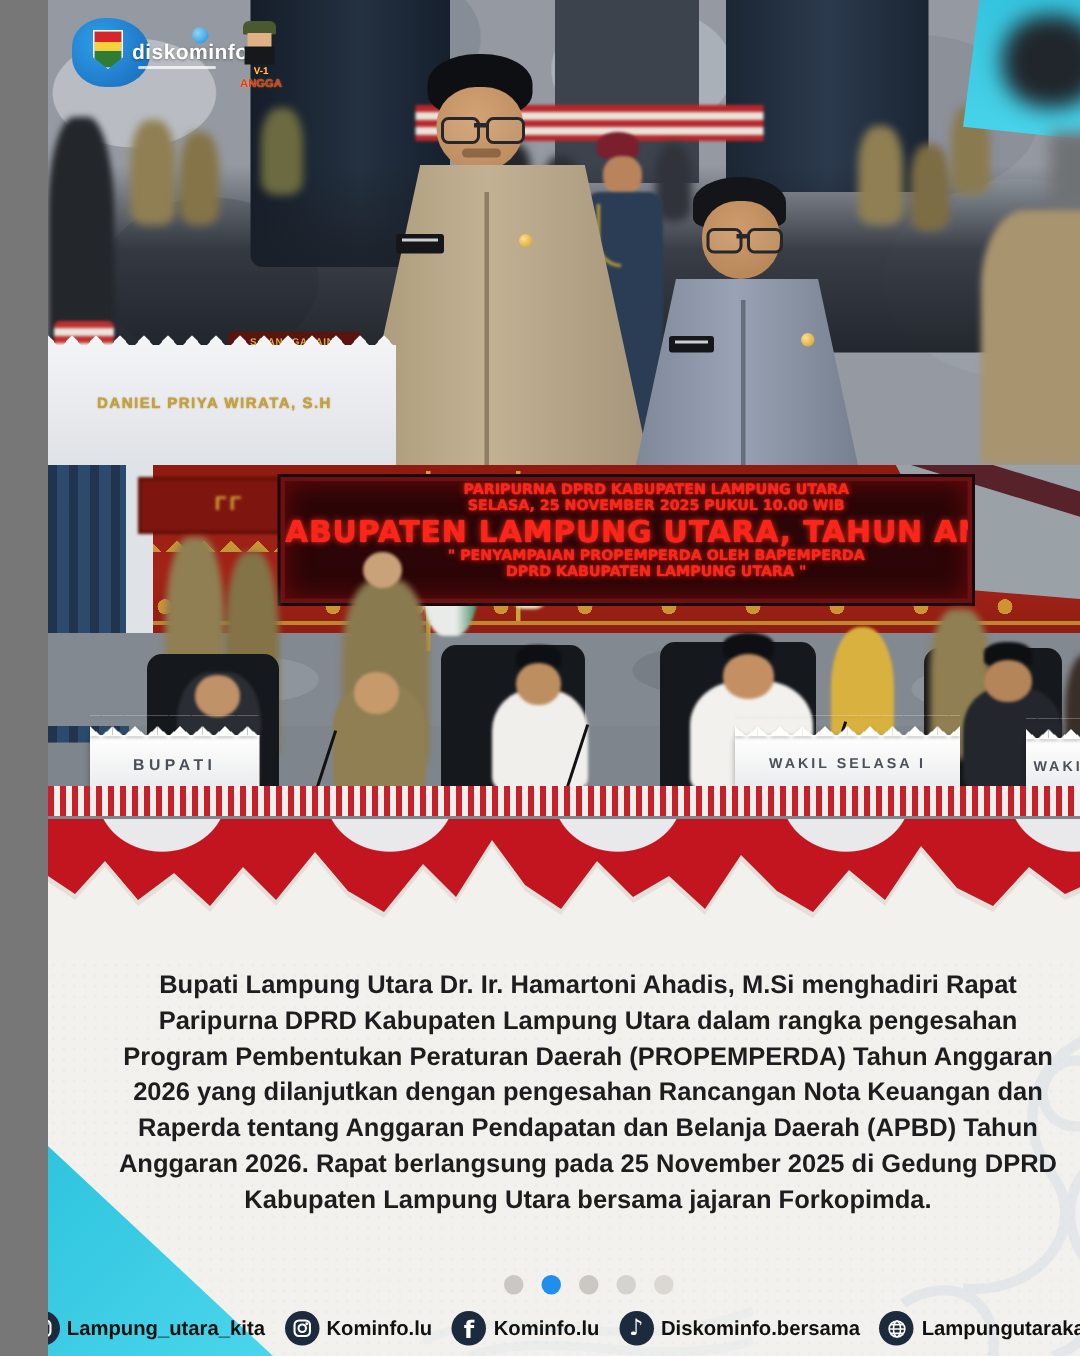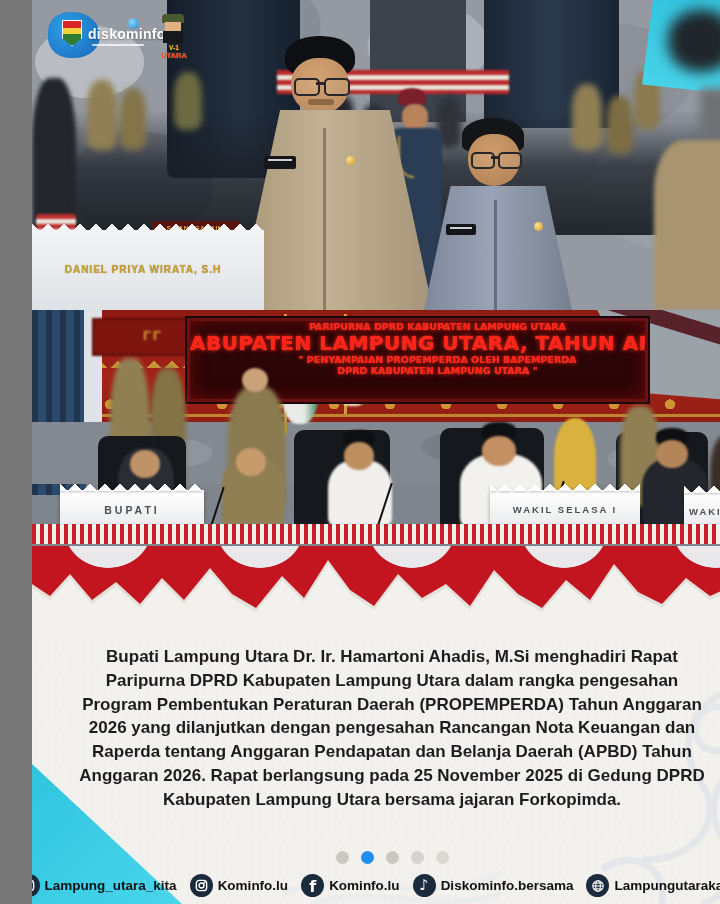--- a/index.html
+++ b/index.html
@@ -177,21 +177,21 @@
       <div class="abs dk-sub"></div>
     </div>
 
     <div>
       <div class="abs mascot">
         <div class="abs m-hat"></div>
         <div class="abs m-face"></div>
         <div class="abs m-body"></div>
       </div>
       <div class="abs m-t1">V-1</div>
-      <div class="abs m-t2">UTARA</div>
+      <div class="abs m-t2">ANGGA</div>
     </div>
 
     <div class="abs beret bl1"></div>
     <div class="abs navyman-h bl1"></div>
     <div class="abs navyman-b bl1"></div>
     <div class="abs lanyard bl1"></div>
 
     <div>
       <div class="abs peci-l"></div>
       <div class="abs face-l"></div>
@@ -242,20 +242,21 @@
     <div class="abs stonewall"></div>
     <div class="abs walltext">LAMPUNG UTARA</div>
 
     <div class="abs pole" style="left:252px;top:4px;height:120px;"></div>
     <div class="abs flag bl1" style="left:248px;top:10px;width:40px;height:104px;background:linear-gradient(90deg,#e8ebe8 60%,#2e7d4f);"></div>
     <div class="abs pole" style="left:312px;top:4px;height:100px;"></div>
     <div class="abs flag bl1" style="left:302px;top:10px;width:38px;height:86px;background:linear-gradient(90deg,#efe6c2 55%,#cdb25c);"></div>
 
     <div class="abs led">
       <div class="led-s">PARIPURNA DPRD KABUPATEN LAMPUNG UTARA</div>
+      <div class="led-s">SELASA, 25 NOVEMBER 2025 PUKUL 10.00 WIB</div>
       <div class="led-big">ABUPATEN LAMPUNG UTARA, TAHUN ANGGA</div>
       <div class="led-s">" PENYAMPAIAN PROPEMPERDA OLEH BAPEMPERDA</div>
       <div class="led-s">DPRD KABUPATEN LAMPUNG UTARA "</div>
     </div>
 
     <div class="abs figure bl2" style="left:78px;top:48px;width:40px;height:150px;background:#8f7f52;"></div>
     <div class="abs figure bl2" style="left:118px;top:58px;width:36px;height:140px;background:#837346;"></div>
     <div class="abs figure bl2" style="left:196px;top:76px;width:58px;height:126px;background:#8a7a50;"></div>
     <div class="abs bl1" style="left:210px;top:58px;width:26px;height:24px;background:#caa27a;border-radius:50%;"></div>
 
@@ -278,21 +279,21 @@
     <div class="abs figure bl2" style="left:588px;top:96px;width:40px;height:100px;background:#8f7f52;"></div>
     <div class="abs figure bl1" style="left:610px;top:148px;width:66px;height:70px;background:#23262c;"></div>
     <div class="abs bl1" style="left:624px;top:118px;width:32px;height:16px;background:#0e0f13;border-radius:46% 46% 20% 20%;"></div>
     <div class="abs bl1" style="left:624px;top:130px;width:32px;height:28px;background:#b5855a;border-radius:48%;"></div>
     <div class="abs bl2" style="left:678px;top:126px;width:34px;height:92px;background:#3a2f28;border-radius:40% 40% 0 0;"></div>
 
     <div class="abs mic" style="left:184px;top:176px;"></div>
     <div class="abs mic" style="left:352px;top:172px;"></div>
     <div class="abs mic" style="left:524px;top:170px;"></div>
 
-    <div class="abs plate" style="left:28px;top:180px;width:144px;height:42px;">
+    <div class="abs plate" style="left:28px;top:180px;width:113px;height:42px;">
       <div class="teeth"></div>
         <span>BUPATI</span>
     </div>
     <div class="abs plate" style="left:458px;top:180px;width:150px;height:42px;font-size:9.5px;letter-spacing:2px;">
       <div class="teeth"></div>
         <span>WAKIL SELASA I</span>
     </div>
     <div class="abs plate" style="left:652px;top:182px;width:80px;height:40px;font-size:9.5px;letter-spacing:2px;">
       <div class="teeth"></div>
         <span>WAKIL KET</span>

